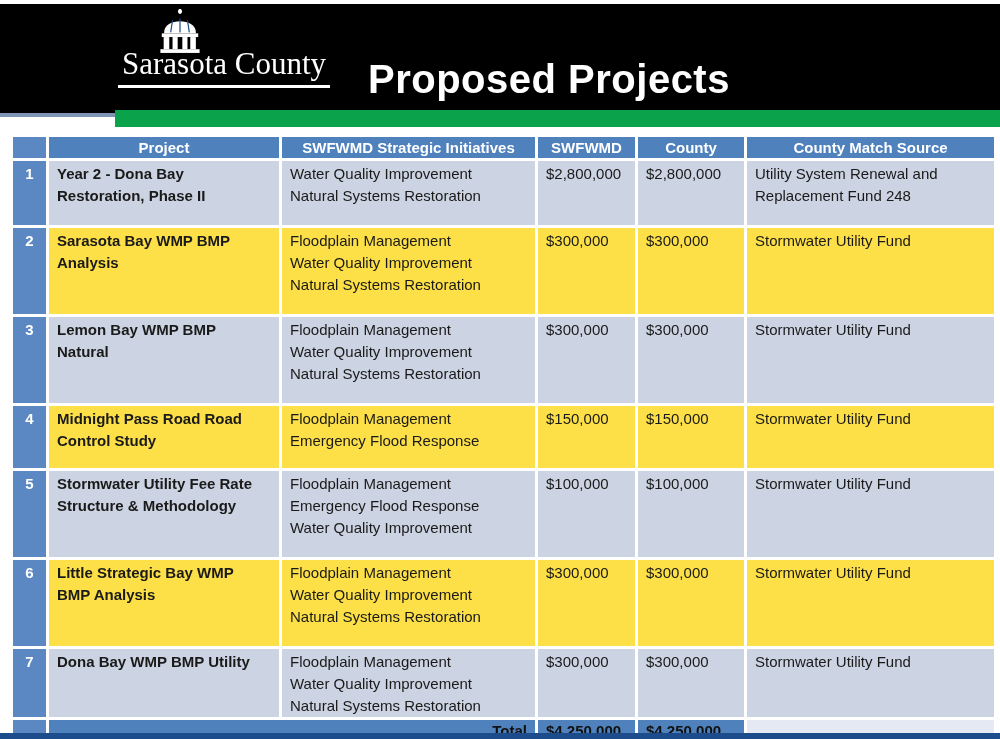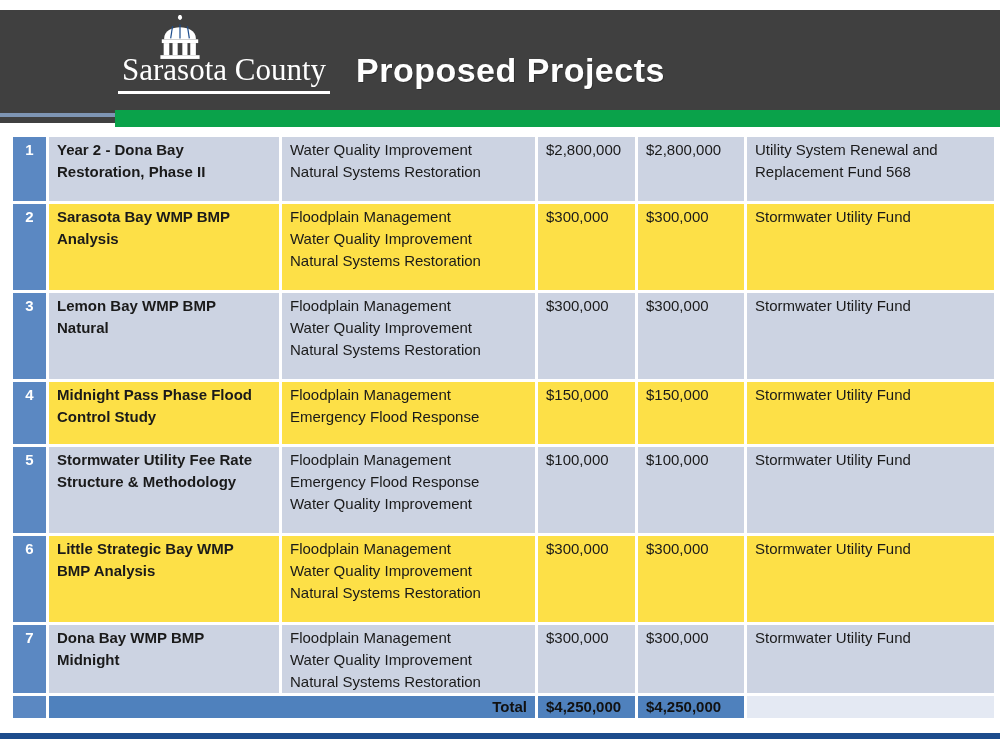--- a/index.html
+++ b/index.html
@@ -2,22 +2,22 @@
 <html><head>
 <meta charset="utf-8">
 <style>
   html,body{margin:0;padding:0;}
   body{
     width:1000px;height:739px;position:relative;overflow:hidden;
     background:#ffffff;font-family:"Liberation Sans",sans-serif;
   }
   
   .banner{
-    position:absolute;left:0;top:10px;width:1000px;height:113px;
-    background:#404040;
+    position:absolute;left:0;top:4px;width:1000px;height:113px;
+    background:#000000;
   }
   .steel-strip{
     position:absolute;left:0;top:113px;width:115px;height:4px;
     background:#7e95b4;
   }
   .green-bar{
     position:absolute;left:115px;top:110px;width:885px;height:17px;
     background:#0aa24a;
   }
   .bottom-bar{
@@ -25,22 +25,22 @@
     background:#1d4c8c;
   }
   .dome{position:absolute;left:152px;top:5px;}
   .logo-text{
     position:absolute;left:118px;top:42px;
     font-family:"Liberation Serif",serif;
     font-size:31px;color:#ffffff;white-space:nowrap;
     border-bottom:3px solid #ffffff;padding:0 4px 3px 4px;
   }
   .slide-title{
-    position:absolute;left:356px;top:41px;margin:0;
-    font-size:34px;font-weight:bold;color:#ffffff;
+    position:absolute;left:356px;top:41px;margin:12px;
+    font-size:40px;font-weight:bold;color:#ffffff;
     letter-spacing:0.5px;white-space:nowrap;
     text-shadow:1px 1px 0 rgba(0,0,0,0.25);
   }
   
   table.projects{
     position:absolute;left:10px;top:134px;width:987px;
     border-collapse:separate;border-spacing:3px;
     table-layout:fixed;background:#ffffff;
   }
   th{
@@ -102,28 +102,36 @@
 <table class="projects">
   <colgroup>
     <col style="width:33px">
       <col style="width:230px">
       <col style="width:253px">
     <col style="width:97px">
       <col style="width:106px">
       <col style="width:247px">
   </colgroup>
   <tbody>
+      <tr>
+    <th class="corner"></th>
+    <th>Project</th>
+    <th>SWFWMD Strategic Initiatives</th>
+    <th>SWFWMD</th>
+    <th>County</th>
+    <th>County Match Source</th>
+  </tr>
   <tr class="dark" style="height:64px">
     <td class="num">1</td>
     <td class="body proj">Year 2 - Dona Bay Restoration, Phase II</td>
     <td class="body init">Water Quality Improvement
 Natural Systems Restoration</td>
     <td class="body">$2,800,000</td>
     <td class="body">$2,800,000</td>
-    <td class="body">Utility System Renewal and Replacement Fund 568</td>
+    <td class="body">Utility System Renewal and Replacement Fund 248</td>
   </tr>
   <tr class="light" style="height:86px">
     <td class="num">2</td>
     <td class="body proj">Sarasota Bay WMP BMP Analysis</td>
     <td class="body init">Floodplain Management
 Water Quality Improvement
 Natural Systems Restoration</td>
     <td class="body">$300,000</td>
     <td class="body">$300,000</td>
     <td class="body">Stormwater Utility Fund</td>
@@ -133,21 +141,21 @@
     <td class="body proj">Lemon Bay WMP BMP Natural</td>
     <td class="body init">Floodplain Management
 Water Quality Improvement
 Natural Systems Restoration</td>
     <td class="body">$300,000</td>
     <td class="body">$300,000</td>
     <td class="body">Stormwater Utility Fund</td>
   </tr>
   <tr class="light" style="height:62px">
     <td class="num">4</td>
-    <td class="body proj">Midnight Pass Phase Flood Control Study</td>
+    <td class="body proj">Midnight Pass Road Road Control Study</td>
     <td class="body init">Floodplain Management
 Emergency Flood Response</td>
     <td class="body">$150,000</td>
     <td class="body">$150,000</td>
     <td class="body">Stormwater Utility Fund</td>
   </tr>
   <tr class="dark" style="height:86px">
     <td class="num">5</td>
     <td class="body proj">Stormwater Utility Fee Rate Structure &amp; Methodology</td>
     <td class="body init">Floodplain Management
@@ -162,21 +170,21 @@
     <td class="body proj">Little Strategic Bay WMP BMP Analysis</td>
     <td class="body init">Floodplain Management
 Water Quality Improvement
 Natural Systems Restoration</td>
     <td class="body">$300,000</td>
     <td class="body">$300,000</td>
     <td class="body">Stormwater Utility Fund</td>
   </tr>
   <tr class="dark" style="height:56px">
     <td class="num">7</td>
-    <td class="body proj">Dona Bay WMP BMP Midnight</td>
+    <td class="body proj">Dona Bay WMP BMP Utility</td>
     <td class="body init">Floodplain Management
 Water Quality Improvement
 Natural Systems Restoration</td>
     <td class="body">$300,000</td>
     <td class="body">$300,000</td>
     <td class="body">Stormwater Utility Fund</td>
   </tr>
   <tr class="total-row">
     <td class="total-num"></td>
     <td class="total-label" colspan="2">Total</td>

